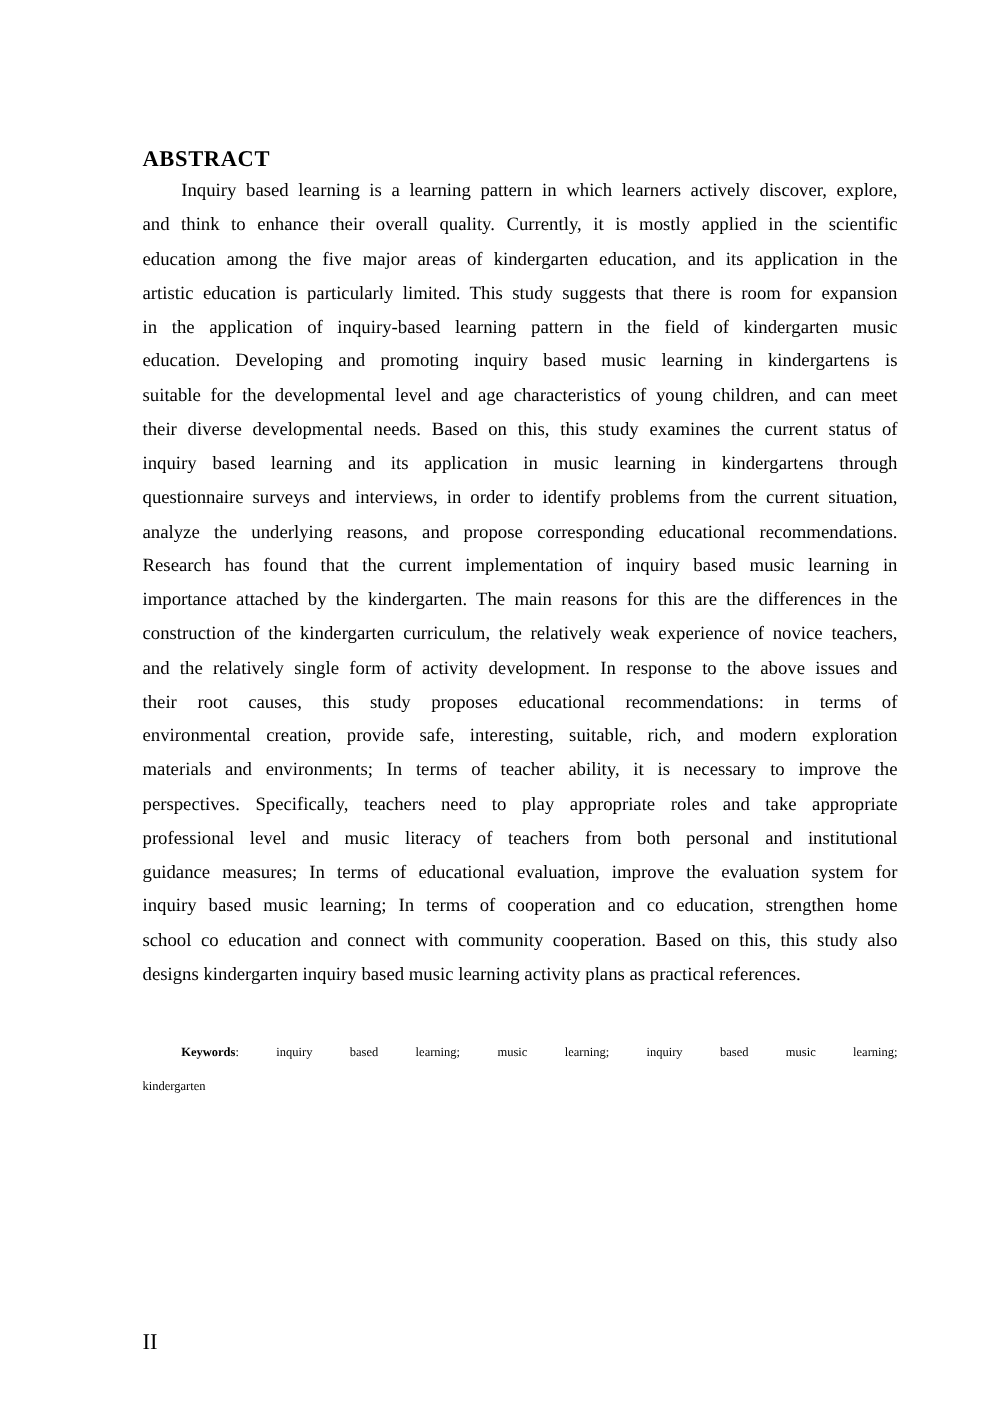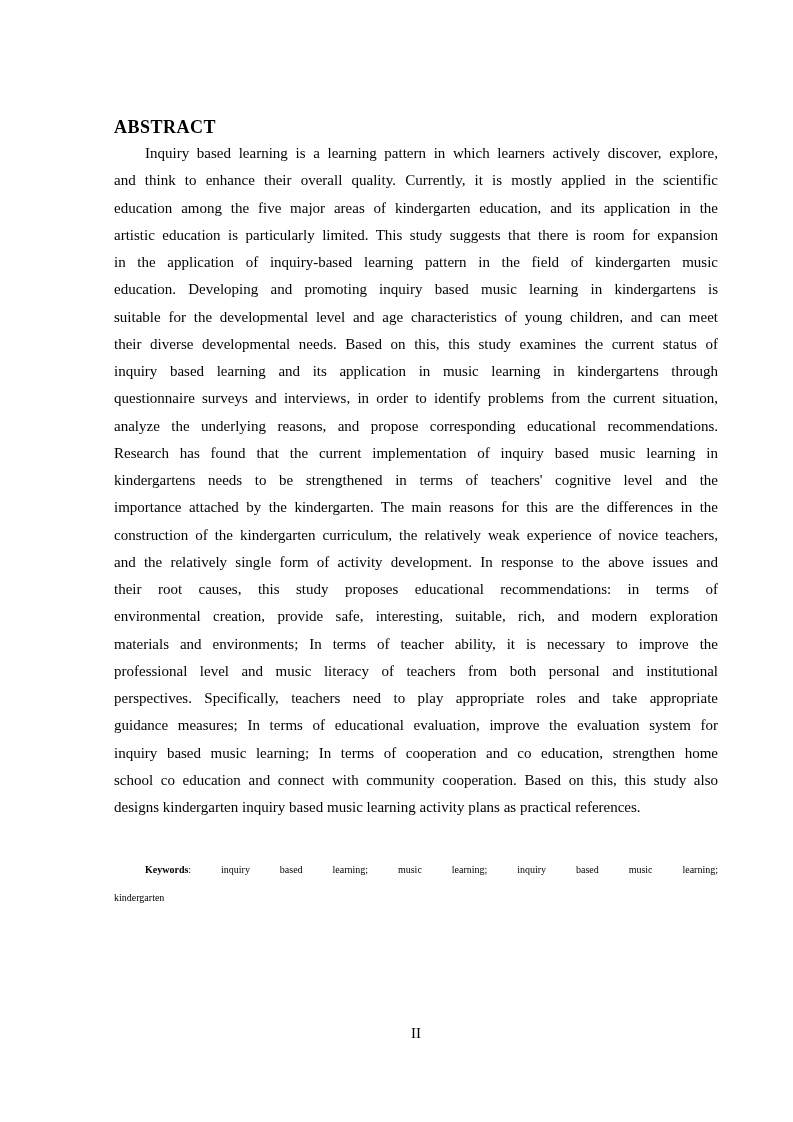--- a/index.html
+++ b/index.html
@@ -47,26 +47,25 @@
     text-indent: 31px;
     text-align: justify;
     text-align-last: justify;
     -moz-text-align-last: justify;
     text-justify: inter-word;
   }
   .kw-label { font-weight: bold; }
   .kw-line2 { text-align: left; }
   .pagenum {
     position: absolute;
-    top: 1023px;
+    top: 1063px;
     left: 114px;
     width: 604px;
     line-height: 20px;
-    text-align: center;
-    font-size: 15px;
+    font-size: 18px;
   }
 </style>
 </head>
 <body>
 
 <div class="page">
 
   <h1 class="title">ABSTRACT</h1>
 
   <div class="abstract">
@@ -75,29 +74,28 @@
     <div class="line">education among the five major areas of kindergarten education, and its application in the</div>
     <div class="line">artistic education is particularly limited. This study suggests that there is room for expansion</div>
     <div class="line">in the application of inquiry-based learning pattern in the field of kindergarten music</div>
     <div class="line">education. Developing and promoting inquiry based music learning in kindergartens is</div>
     <div class="line">suitable for the developmental level and age characteristics of young children, and can meet</div>
     <div class="line">their diverse developmental needs. Based on this, this study examines the current status of</div>
     <div class="line">inquiry based learning and its application in music learning in kindergartens through</div>
     <div class="line">questionnaire surveys and interviews, in order to identify problems from the current situation,</div>
     <div class="line">analyze the underlying reasons, and propose corresponding educational recommendations.</div>
     <div class="line">Research has found that the current implementation of inquiry based music learning in</div>
-    <div class="line">kindergartens needs to be strengthened in terms of teachers' cognitive level and the</div>
     <div class="line">importance attached by the kindergarten. The main reasons for this are the differences in the</div>
     <div class="line">construction of the kindergarten curriculum, the relatively weak experience of novice teachers,</div>
     <div class="line">and the relatively single form of activity development. In response to the above issues and</div>
     <div class="line">their root causes, this study proposes educational recommendations: in terms of</div>
     <div class="line">environmental creation, provide safe, interesting, suitable, rich, and modern exploration</div>
     <div class="line">materials and environments; In terms of teacher ability, it is necessary to improve the</div>
+    <div class="line">perspectives. Specifically, teachers need to play appropriate roles and take appropriate</div>
     <div class="line">professional level and music literacy of teachers from both personal and institutional</div>
-    <div class="line">perspectives. Specifically, teachers need to play appropriate roles and take appropriate</div>
     <div class="line">guidance measures; In terms of educational evaluation, improve the evaluation system for</div>
     <div class="line">inquiry based music learning; In terms of cooperation and co education, strengthen home</div>
     <div class="line">school co education and connect with community cooperation. Based on this, this study also</div>
     <div class="line last">designs kindergarten inquiry based music learning activity plans as practical references.</div>
   </div>
 
   <div class="keywords">
     <div class="kw-line1"><span class="kw-label">Keywords</span><span>: inquiry based learning; music learning; inquiry based music learning;</span></div>
     <div class="kw-line2">kindergarten</div>
   </div>

